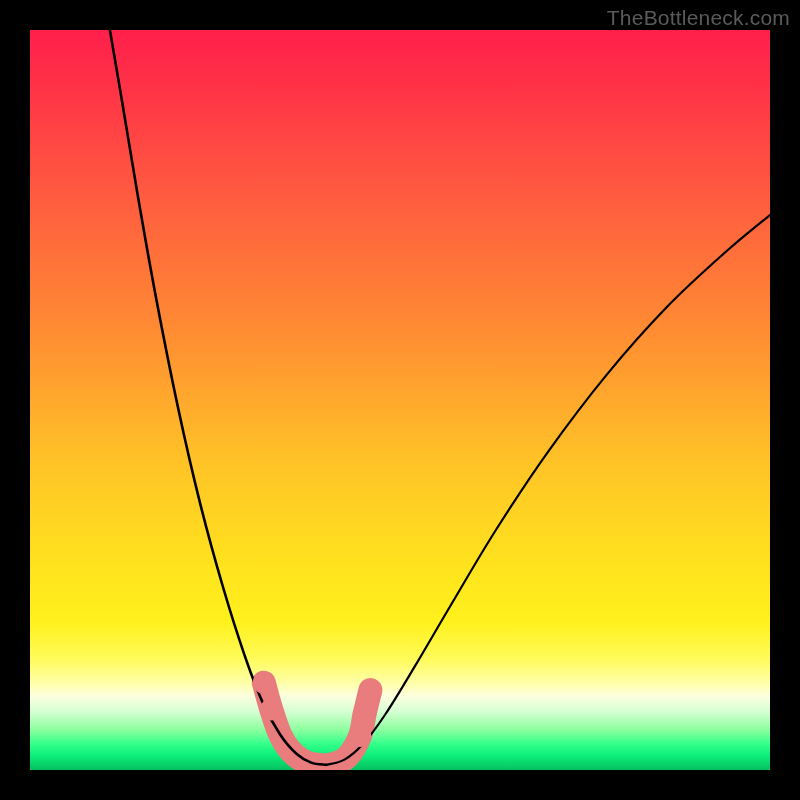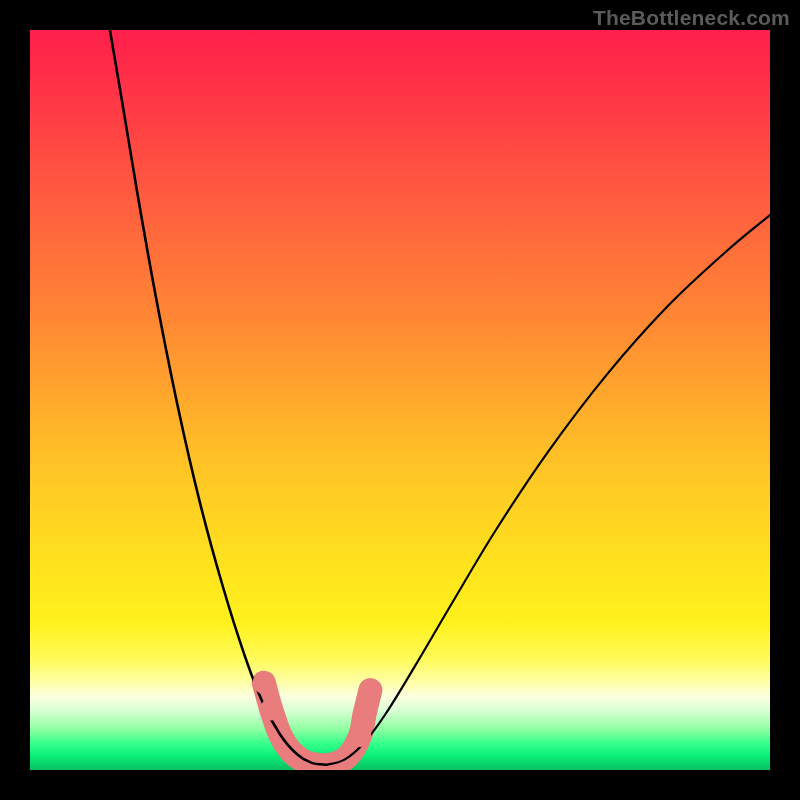--- a/index.html
+++ b/index.html
@@ -57,21 +57,21 @@
     width: 100%;
     height: 100%;
   }
   .attribution {
     position: absolute;
     top: 6px;
     right: 10px;
     color: #5b5b5b;
     font-size: 21px;
     letter-spacing: 0.2px;
-    font-weight: 700;
+    font-weight: 400;
   }
 </style>
 </head>
 <body>
 
 <div class="frame">
 
   <div class="attribution">TheBottleneck.com</div>
 
   <div class="plot-area">

